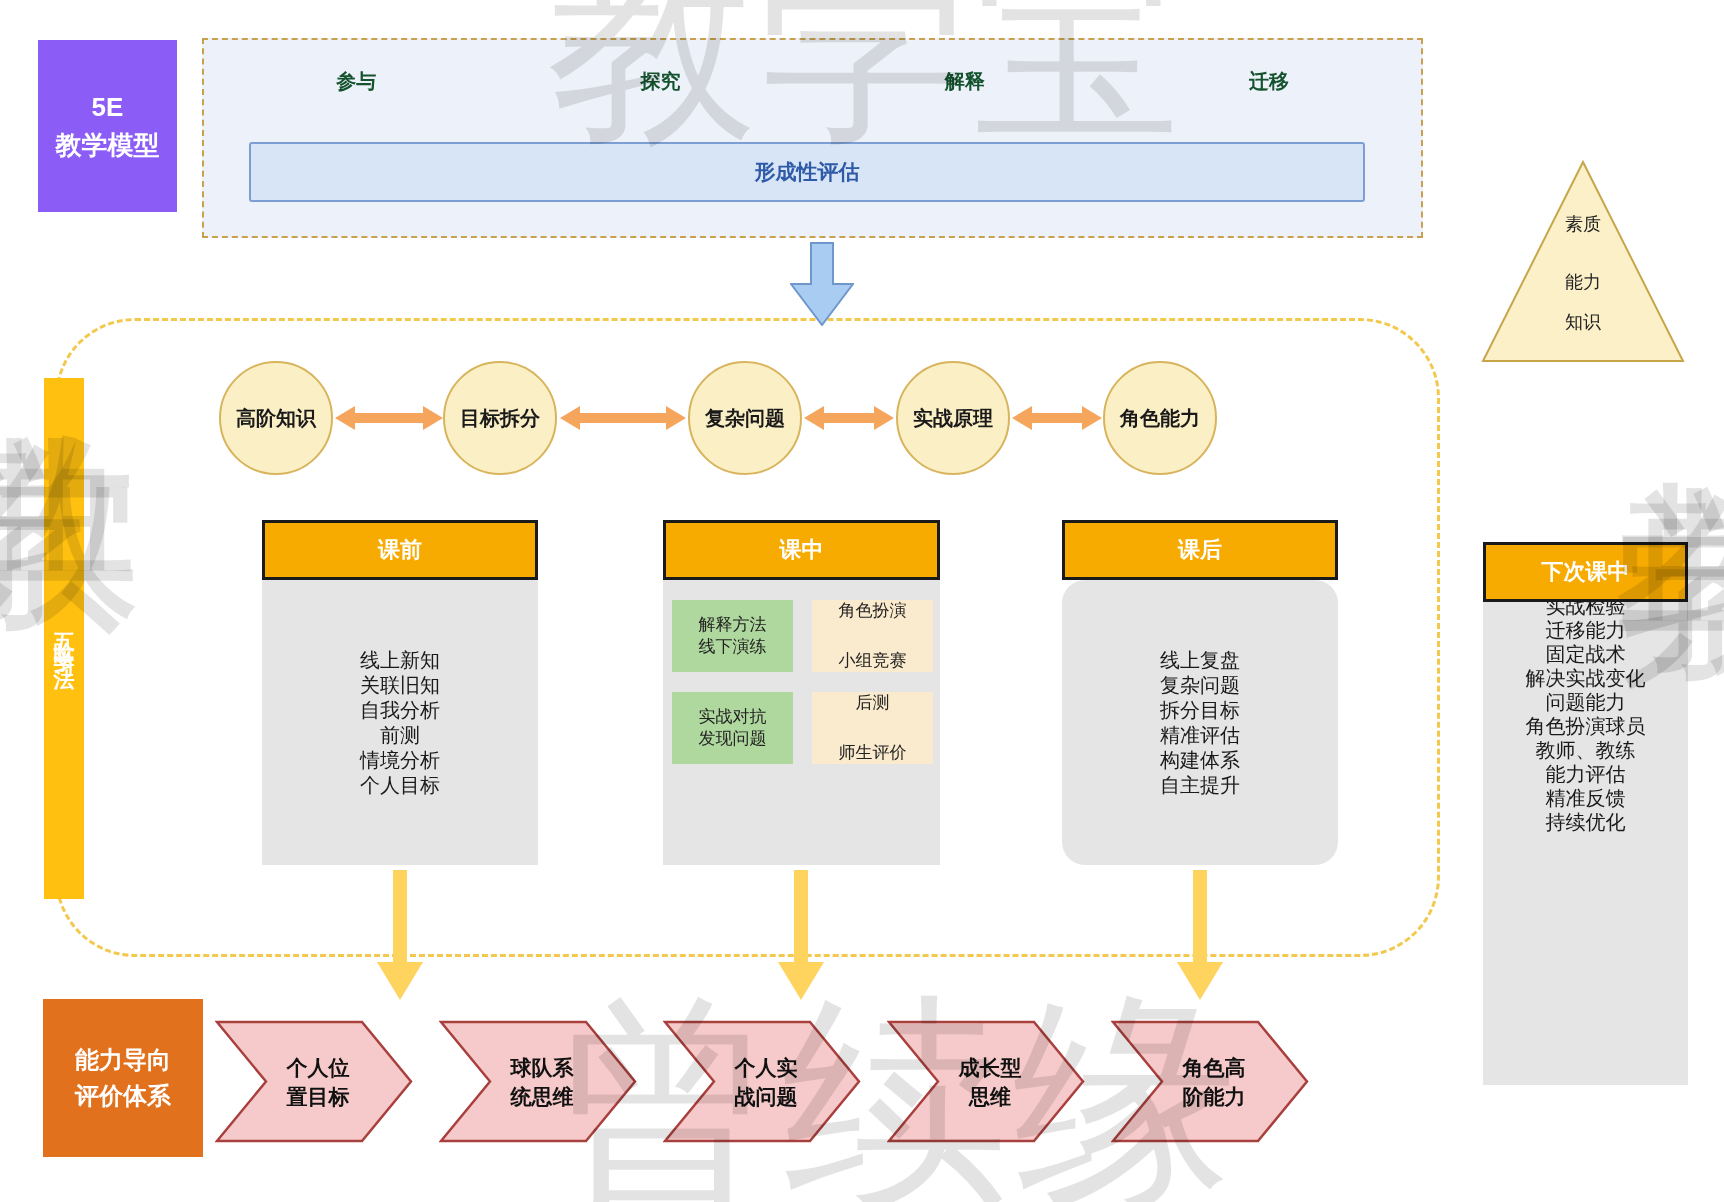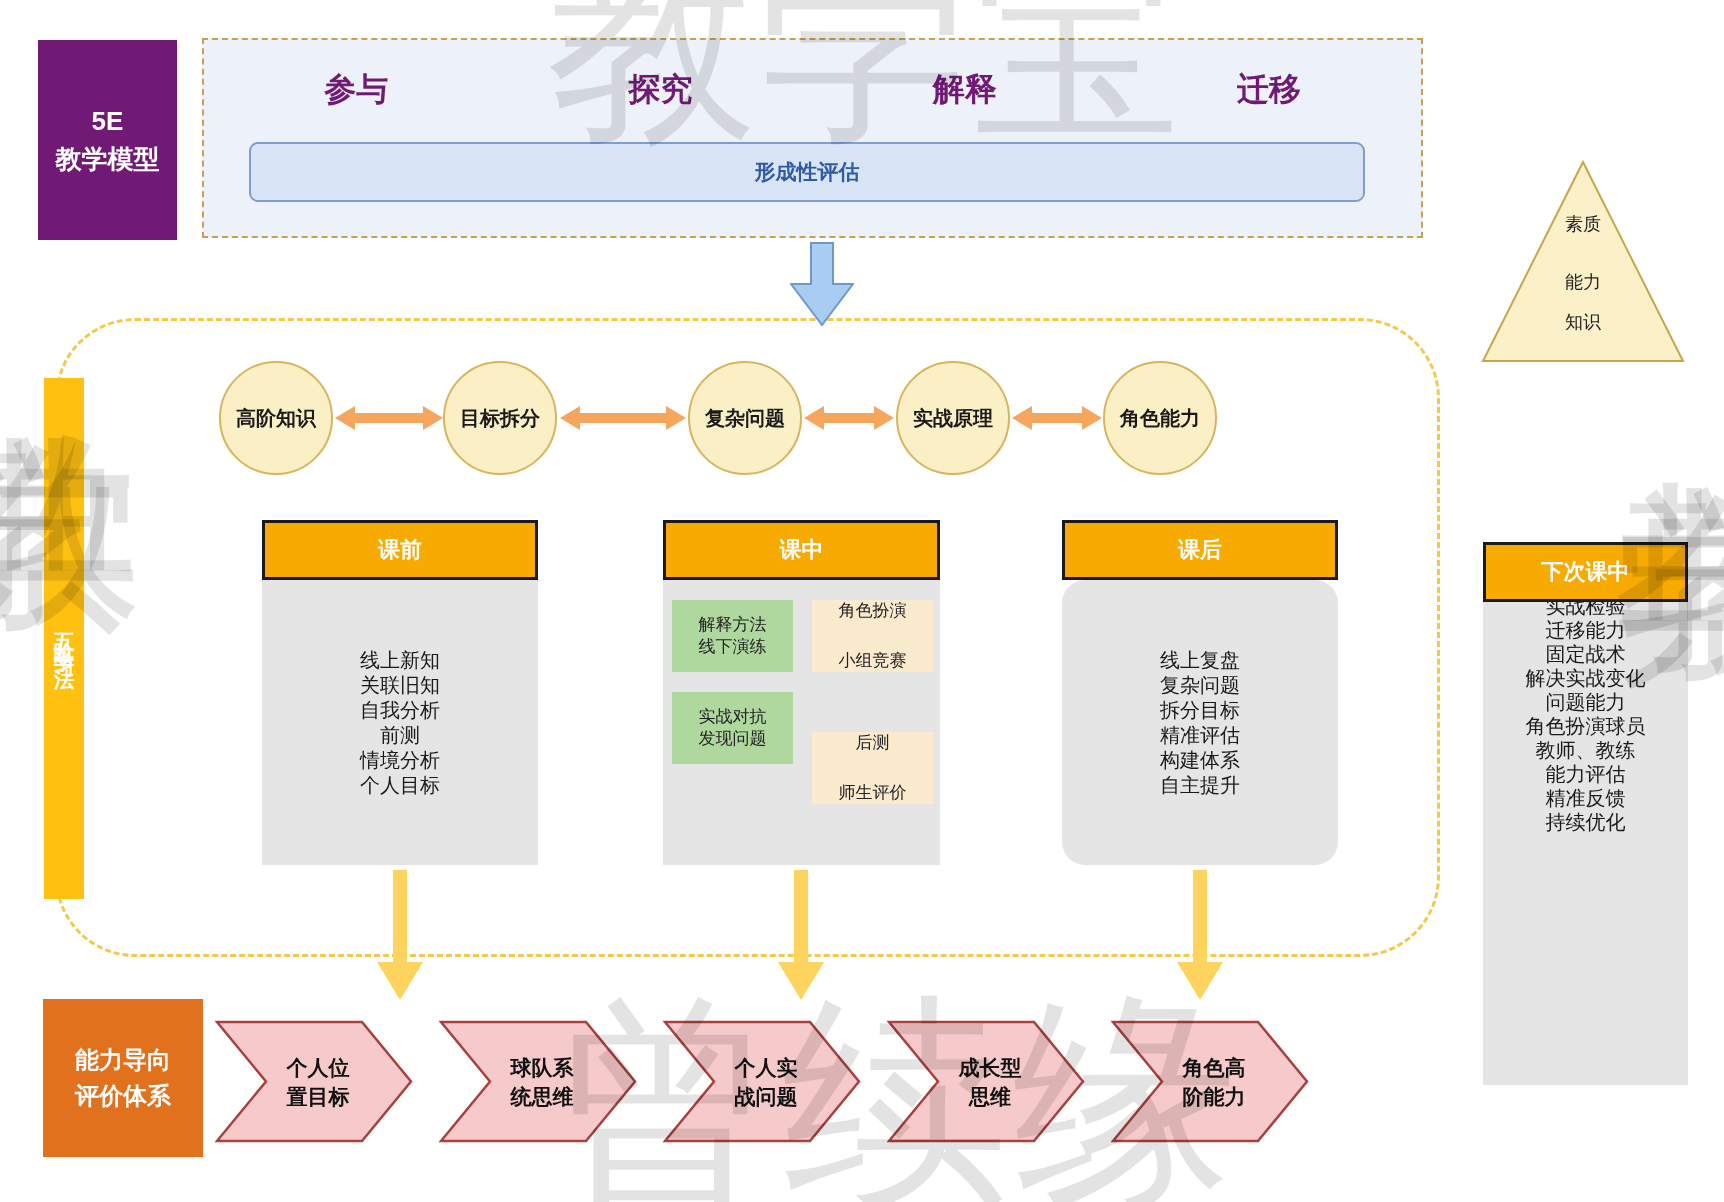--- a/index.html
+++ b/index.html
@@ -12,35 +12,35 @@
   .wm{
     position:absolute;color:rgba(0,0,0,0.11);font-weight:400;z-index:60;
     pointer-events:none;white-space:nowrap;line-height:1;
   }
   .wm-top{left:548px;top:-58px;font-size:208px;letter-spacing:4px;}
   .wm-bottom{left:552px;top:990px;font-size:226px;letter-spacing:4px;}
   .wm-left{left:-62px;top:268px;font-size:206px;writing-mode:vertical-rl;}
   .wm-right{left:1618px;top:318px;font-size:206px;writing-mode:vertical-rl;}
   
   .box-5e{
-    left:38px;top:40px;width:139px;height:200px;background:#701a75;
+    left:38px;top:40px;width:139px;height:172px;background:#8b5cf6;
     display:flex;flex-direction:column;align-items:center;justify-content:center;
     color:#fff;font-weight:bold;font-size:26px;line-height:38px;text-align:center;z-index:10;
   }
   .top-panel{
     left:202px;top:38px;width:1221px;height:200px;background:#EDF1F9;
     border:2px dashed #C9A14E;box-sizing:border-box;z-index:5;
   }
   .phase-row{
     position:absolute;left:0;top:28px;width:100%;display:flex;justify-content:space-around;
   }
-  .phase{color:#701a75;font-weight:bold;font-size:32px;}
+  .phase{color:#14532d;font-weight:bold;font-size:20px;}
   .assessment{
     position:absolute;left:45px;top:102px;width:1116px;height:60px;
-    background:#D8E5F7;border:2px solid #7C9ED3;border-radius:9px;box-sizing:border-box;
+    background:#D8E5F7;border:2px solid #7C9ED3;border-radius:3px;box-sizing:border-box;
     display:flex;align-items:center;justify-content:center;
     color:#2E5AA8;font-weight:bold;font-size:21px;
   }
   
   .stage-container{
     left:55px;top:318px;width:1385px;height:639px;
     border:3px dashed #F3C94D;border-radius:80px;box-sizing:border-box;z-index:4;
   }
   .side-bar{
     left:44px;top:378px;width:40px;height:521px;background:#FFC010;z-index:12;
@@ -180,21 +180,21 @@
     <span>线下演练</span>
   </div>
   <div class="sub-box sub-peach" style="left:812px;top:600px;">
     <span>角色扮演</span>
     <span>小组竞赛</span>
   </div>
   <div class="sub-box sub-green" style="left:672px;top:692px;">
     <span>实战对抗</span>
     <span>发现问题</span>
   </div>
-  <div class="sub-box sub-peach" style="left:812px;top:732px;">
+  <div class="sub-box sub-peach" style="left:812px;top:692px;">
     <span>后测</span>
     <span>师生评价</span>
   </div>
 
   <div class="abs col-header" style="left:1062px;top:520px;width:276px;">
     <span>课后</span>
   </div>
   <div class="abs col-body" style="left:1062px;top:580px;width:276px;height:285px;border-radius:23px;">
     <div>线上复盘</div>
     <div>复杂问题</div>

